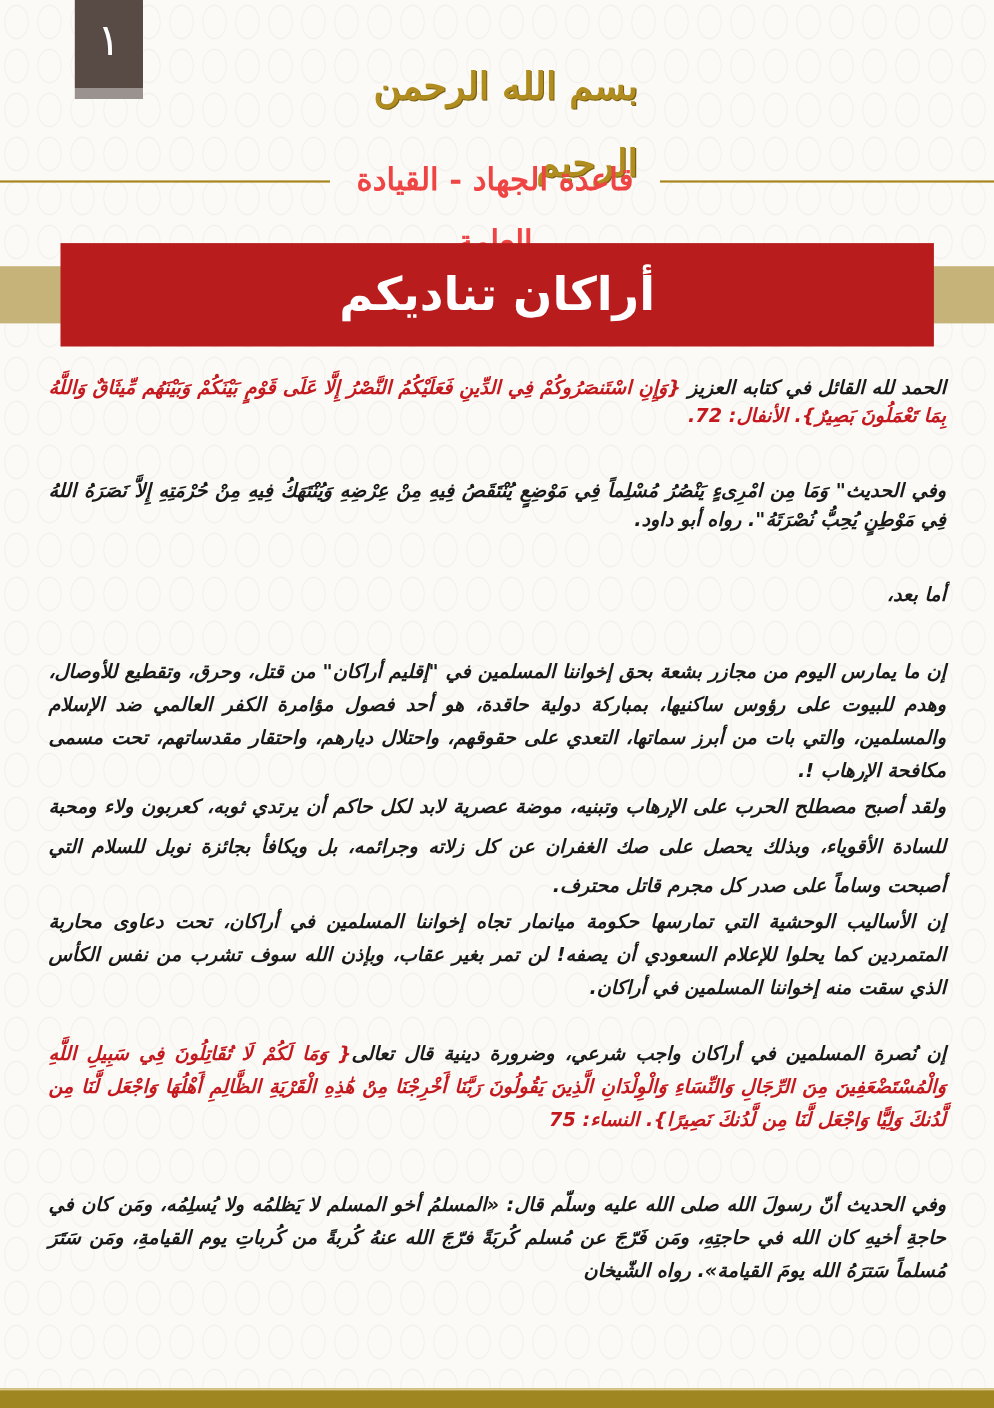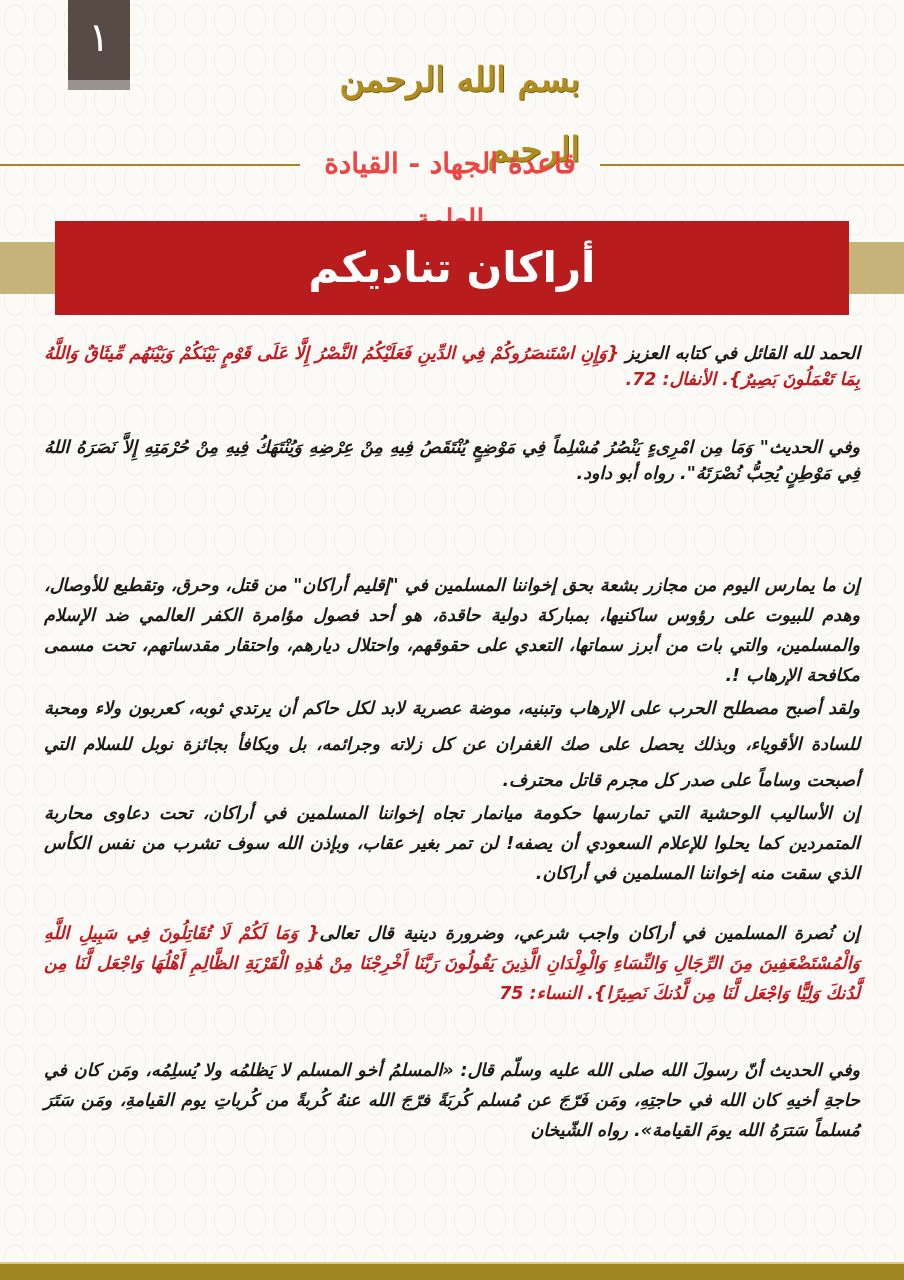--- a/index.html
+++ b/index.html
@@ -70,20 +70,21 @@
 <div class="title-strip"></div>
 <div class="title-box">أراكان تناديكم</div>
 
 <div class="content">
   <p>
     <span>الحمد لله القائل في كتابه العزيز </span><span class="red">{وَإِنِ اسْتَنصَرُوكُمْ فِي الدِّينِ فَعَلَيْكُمُ النَّصْرُ إِلَّا عَلَى قَوْمٍ بَيْنَكُمْ وَبَيْنَهُم مِّيثَاقٌ وَاللَّهُ بِمَا تَعْمَلُونَ بَصِيرٌ}. الأنفال: 72.</span>
   </p>
   <div class="gap-md"></div>
   <p>وفي الحديث" وَمَا مِن امْرِىءٍ يَنْصُرُ مُسْلِماً فِي مَوْضِعٍ يُنْتَقَصُ فِيهِ مِنْ عِرْضِهِ وَيُنْتَهَكُ فِيهِ مِنْ حُرْمَتِهِ إِلاَّ نَصَرَهُ اللهُ فِي مَوْطِنٍ يُحِبُّ نُصْرَتَهُ". رواه أبو داود.</p>
   <div class="gap-md"></div>
+  <p>أما بعد،</p>
   <div class="gap-md"></div>
   <p style="line-height:30px;">إن ما يمارس اليوم من مجازر بشعة بحق إخواننا المسلمين في "إقليم أراكان" من قتل، وحرق، وتقطيع للأوصال، وهدم للبيوت على رؤوس ساكنيها، بمباركة دولية حاقدة، هو أحد فصول مؤامرة الكفر العالمي ضد الإسلام والمسلمين، والتي بات من أبرز سماتها، التعدي على حقوقهم، واحتلال ديارهم، واحتقار مقدساتهم، تحت مسمى مكافحة الإرهاب !.</p>
   <p style="line-height:36px;">ولقد أصبح مصطلح الحرب على الإرهاب وتبنيه، موضة عصرية لابد لكل حاكم أن يرتدي ثوبه، كعربون ولاء ومحبة للسادة الأقوياء، وبذلك يحصل على صك الغفران عن كل زلاته وجرائمه، بل ويكافأ بجائزة نوبل للسلام التي أصبحت وساماً على صدر كل مجرم قاتل محترف.</p>
   <p style="line-height:30px;">إن الأساليب الوحشية التي تمارسها حكومة ميانمار تجاه إخواننا المسلمين في أراكان، تحت دعاوى محاربة المتمردين كما يحلوا للإعلام السعودي أن يصفه! لن تمر بغير عقاب، وبإذن الله سوف تشرب من نفس الكأس الذي سقت منه إخواننا المسلمين في أراكان.</p>
   <div class="gap-sm"></div>
   <p style="line-height:30px;">
     <span>إن نُصرة المسلمين في أراكان واجب شرعي، وضرورة دينية قال تعالى</span><span class="red">{ وَمَا لَكُمْ لَا تُقَاتِلُونَ فِي سَبِيلِ اللَّهِ وَالْمُسْتَضْعَفِينَ مِنَ الرِّجَالِ وَالنِّسَاءِ وَالْوِلْدَانِ الَّذِينَ يَقُولُونَ رَبَّنَا أَخْرِجْنَا مِنْ هَٰذِهِ الْقَرْيَةِ الظَّالِمِ أَهْلُهَا وَاجْعَل لَّنَا مِن لَّدُنكَ وَلِيًّا وَاجْعَل لَّنَا مِن لَّدُنكَ نَصِيرًا}. النساء: 75</span>
   </p>
   <p style="line-height:30px;margin-top:47px;">وفي الحديث أنّ رسولَ الله صلى الله عليه وسلّم قال: «المسلمُ أخو المسلم لا يَظلمُه ولا يُسلِمُه، ومَن كان في حاجةِ أخيهِ كان الله في حاجتِهِ، ومَن فَرّجَ عن مُسلم كُربَةً فرّجَ الله عنهُ كُربةً من كُرباتِ يوم القيامةِ، ومَن سَتَرَ مُسلماً سَترَهُ الله يومَ القيامة». رواه الشّيخان</p>
 </div>

